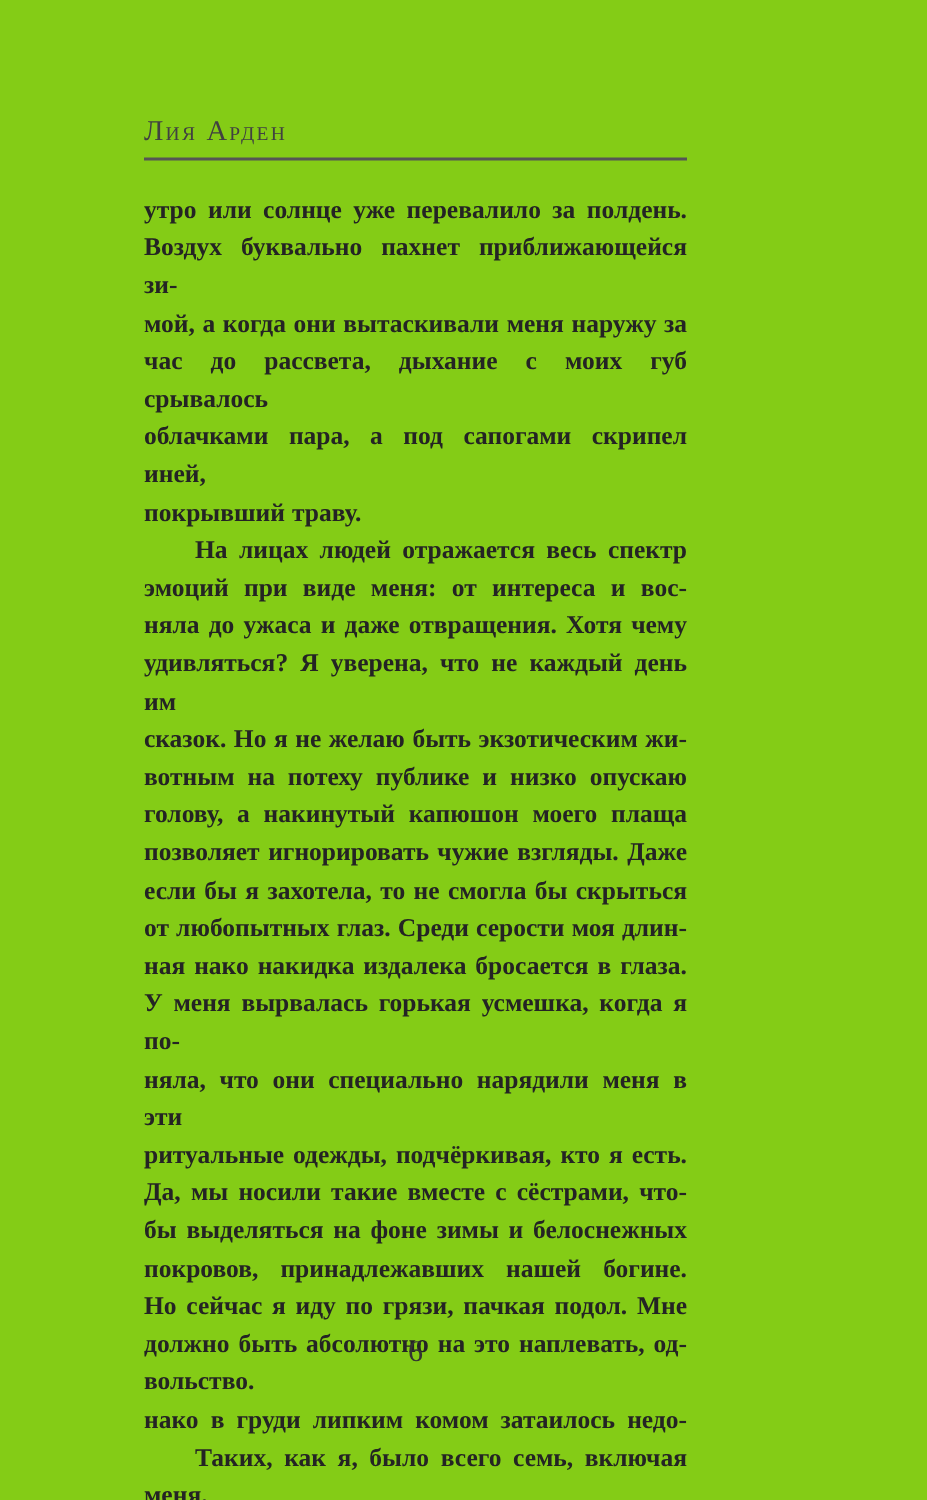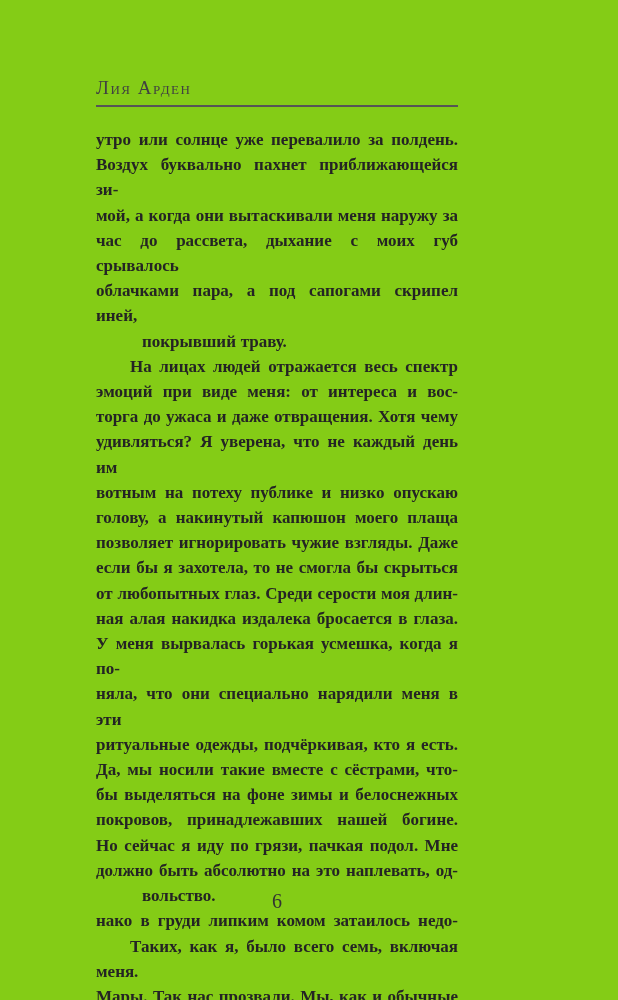--- a/index.html
+++ b/index.html
@@ -47,21 +47,21 @@
     line-height: 25.2px;
     color: #242424;
     font-weight: bold;
   }
   .para { margin: 0; }
   .line {
     text-align: justify;
     text-align-last: justify;
     word-spacing: 0.5px;
   }
-  .line.end { text-align-last: left; margin-left: 46px; }
+  .line.end { text-align-last: left; }
   .line.indent { text-indent: 34px; }
   
   .folio {
     position: absolute;
     left: 96px;
     top: 889px;
     width: 362px;
     text-align: center;
     font-size: 20px;
     line-height: 24px;
@@ -83,28 +83,29 @@
         <div class="line">утро или солнце уже перевалило за полдень.</div>
         <div class="line">Воздух буквально пахнет приближающейся зи-</div>
         <div class="line">мой, а когда они вытаскивали меня наружу за</div>
         <div class="line">час до рассвета, дыхание с моих губ срывалось</div>
         <div class="line">облачками пара, а под сапогами скрипел иней,</div>
         <div class="line end">покрывший траву.</div>
       </div>
       <div class="para">
         <div class="line indent">На лицах людей отражается весь спектр</div>
         <div class="line">эмоций при виде меня: от интереса и вос-</div>
-        <div class="line">торга до ужаса и даже отвращения. Хотя чему</div>
+        <div class="line">няла до ужаса и даже отвращения. Хотя чему</div>
         <div class="line">удивляться? Я уверена, что не каждый день им</div>
+        <div class="line">сказок. Но я не желаю быть экзотическим жи-</div>
         <div class="line">вотным на потеху публике и низко опускаю</div>
         <div class="line">голову, а накинутый капюшон моего плаща</div>
         <div class="line">позволяет игнорировать чужие взгляды. Даже</div>
         <div class="line">если бы я захотела, то не смогла бы скрыться</div>
         <div class="line">от любопытных глаз. Среди серости моя длин-</div>
-        <div class="line">ная алая накидка издалека бросается в глаза.</div>
+        <div class="line">ная нако накидка издалека бросается в глаза.</div>
         <div class="line">У меня вырвалась горькая усмешка, когда я по-</div>
         <div class="line">няла, что они специально нарядили меня в эти</div>
         <div class="line">ритуальные одежды, подчёркивая, кто я есть.</div>
         <div class="line">Да, мы носили такие вместе с сёстрами, что-</div>
         <div class="line">бы выделяться на фоне зимы и белоснежных</div>
         <div class="line">покровов, принадлежавших нашей богине.</div>
         <div class="line">Но сейчас я иду по грязи, пачкая подол. Мне</div>
         <div class="line">должно быть абсолютно на это наплевать, од-</div>
         <div class="line end">вольство.</div>
         <div class="line">нако в груди липким комом затаилось недо-</div>

